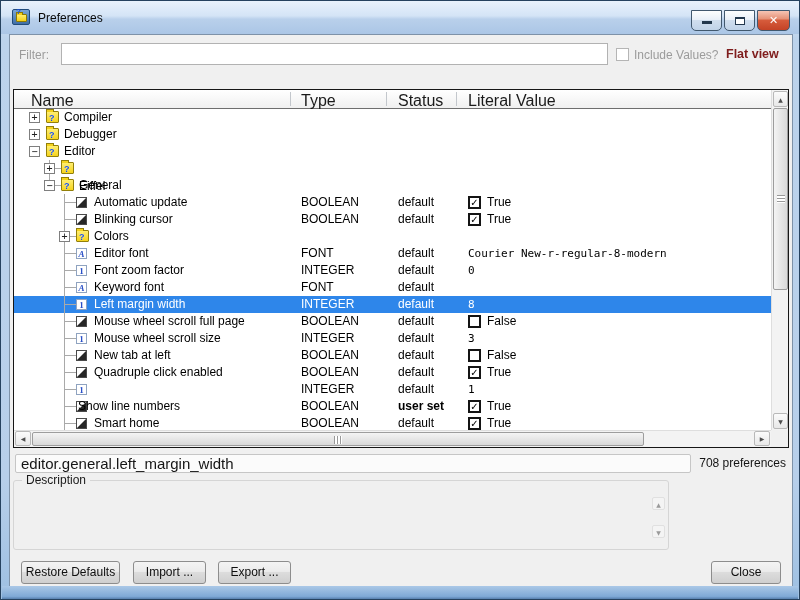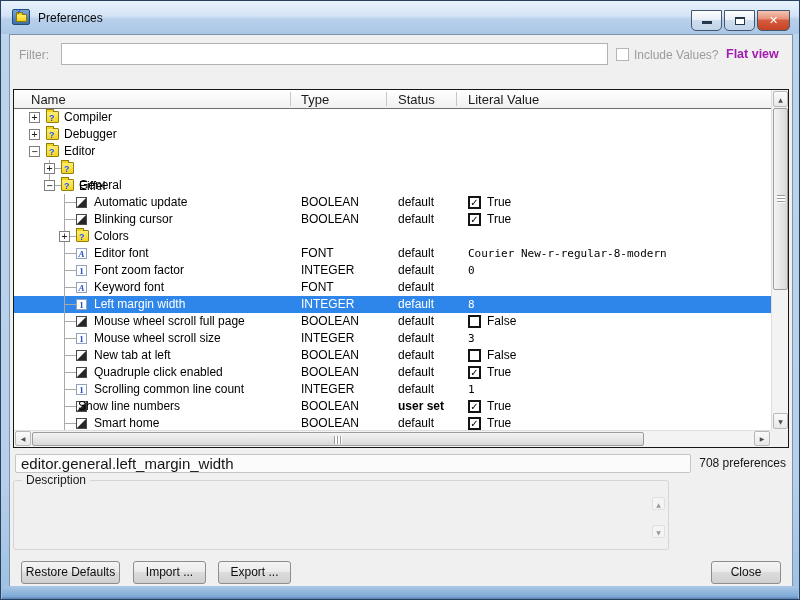--- a/index.html
+++ b/index.html
@@ -33,26 +33,26 @@
   
   .client{position:absolute;left:8px;top:33px;width:784px;height:553px;
     background:#f0f0f0;border:1px solid #7e92a8;}
   .bottom-edge{position:absolute;left:1px;right:1px;bottom:0;height:13px;
     background:linear-gradient(#aac8e7,#7fa9d6 80%,#567fae);}
   
   .lbl-gray{position:absolute;font-size:12px;color:#9b9b9b;}
   .filter-input{position:absolute;left:51px;top:8px;width:547px;height:22px;
     border:1px solid #b2b2b2;background:#fff;font:12px "Liberation Sans",sans-serif;padding:0 4px;outline:none;}
   .inc-cb{position:absolute;left:606px;top:13px;width:13px;height:13px;border:1px solid #b5b5b5;background:#fff;}
-  .flat-view{position:absolute;left:716px;top:12px;font-size:12.5px;font-weight:bold;color:#a21caf;cursor:default;}
+  .flat-view{position:absolute;left:716px;top:12px;font-size:12.5px;font-weight:bold;color:#7f1d1d;cursor:default;}
   
   .tree-panel{position:absolute;left:3px;top:54px;width:776px;height:359px;background:#fff;border:1px solid #161616;}
   .tree-header{position:absolute;left:0;top:0;right:17px;height:19px;
     background:linear-gradient(#ffffff,#f0f0f0);border-bottom:1px solid #6e6e6e;}
-  .hcell{position:absolute;top:2px;font-size:13px;color:#1a1a1a;}
+  .hcell{position:absolute;top:2px;font-size:16px;color:#1a1a1a;}
   .hsep{position:absolute;top:2px;height:14px;width:1px;background:#c3c7cc;}
   .tree-rows{position:absolute;left:0;top:19px;right:17px;bottom:17px;overflow:hidden;}
   .tree-row{position:absolute;left:0;width:100%;height:17px;font-size:12px;line-height:17px;}
   .tree-row.selected{background:var(--sel,#2e86ea);color:#fff;}
   .tree-row.selected .rname,.tree-row.selected .cell,.tree-row.selected .vmono{color:#fff;}
   .vline{position:absolute;top:0;bottom:0;width:1px;background:#a9a9a9;}
   .hdash{position:absolute;top:8px;height:1px;background:#a9a9a9;}
   .exp{position:absolute;top:3px;width:11px;height:11px;border:1px solid #7f7f7f;background:#fff;
     font:10px/9px "DejaVu Sans Mono",monospace;text-align:center;color:#222;}
   .icon{position:absolute;top:2px;width:13px;height:12px;}
@@ -289,21 +289,20 @@
             <span class="rname" style="left: 80px;">Quadruple click enabled</span>
             <span class="cell ctype">BOOLEAN</span>
             <span class="cell cstatus">default</span>
             <span class="vcb">✓</span>
             <span class="vcl">True</span>
           </div>
           <div class="tree-row" style="top: 272px;">
             <span class="vline" style="left: 50px;"></span>
             <span class="hdash" style="left: 50px; width: 12px;"></span>
             <span class="icon icon-int" style="left: 62px;">1</span>
-            <span class="rname" style="left: 80px;">Scrolling common line count</span>
             <span class="cell ctype">INTEGER</span>
             <span class="cell cstatus">default</span>
             <span class="vmono">1</span>
           </div>
           <div class="tree-row" style="top: 289px;">
             <span class="vline" style="left: 50px;"></span>
             <span class="hdash" style="left: 50px; width: 12px;"></span>
             <span class="icon icon-bool" style="left: 62px;"></span>
             <span class="rname" style="left: 64px;">Show line numbers</span>
             <span class="cell ctype">BOOLEAN</span>

